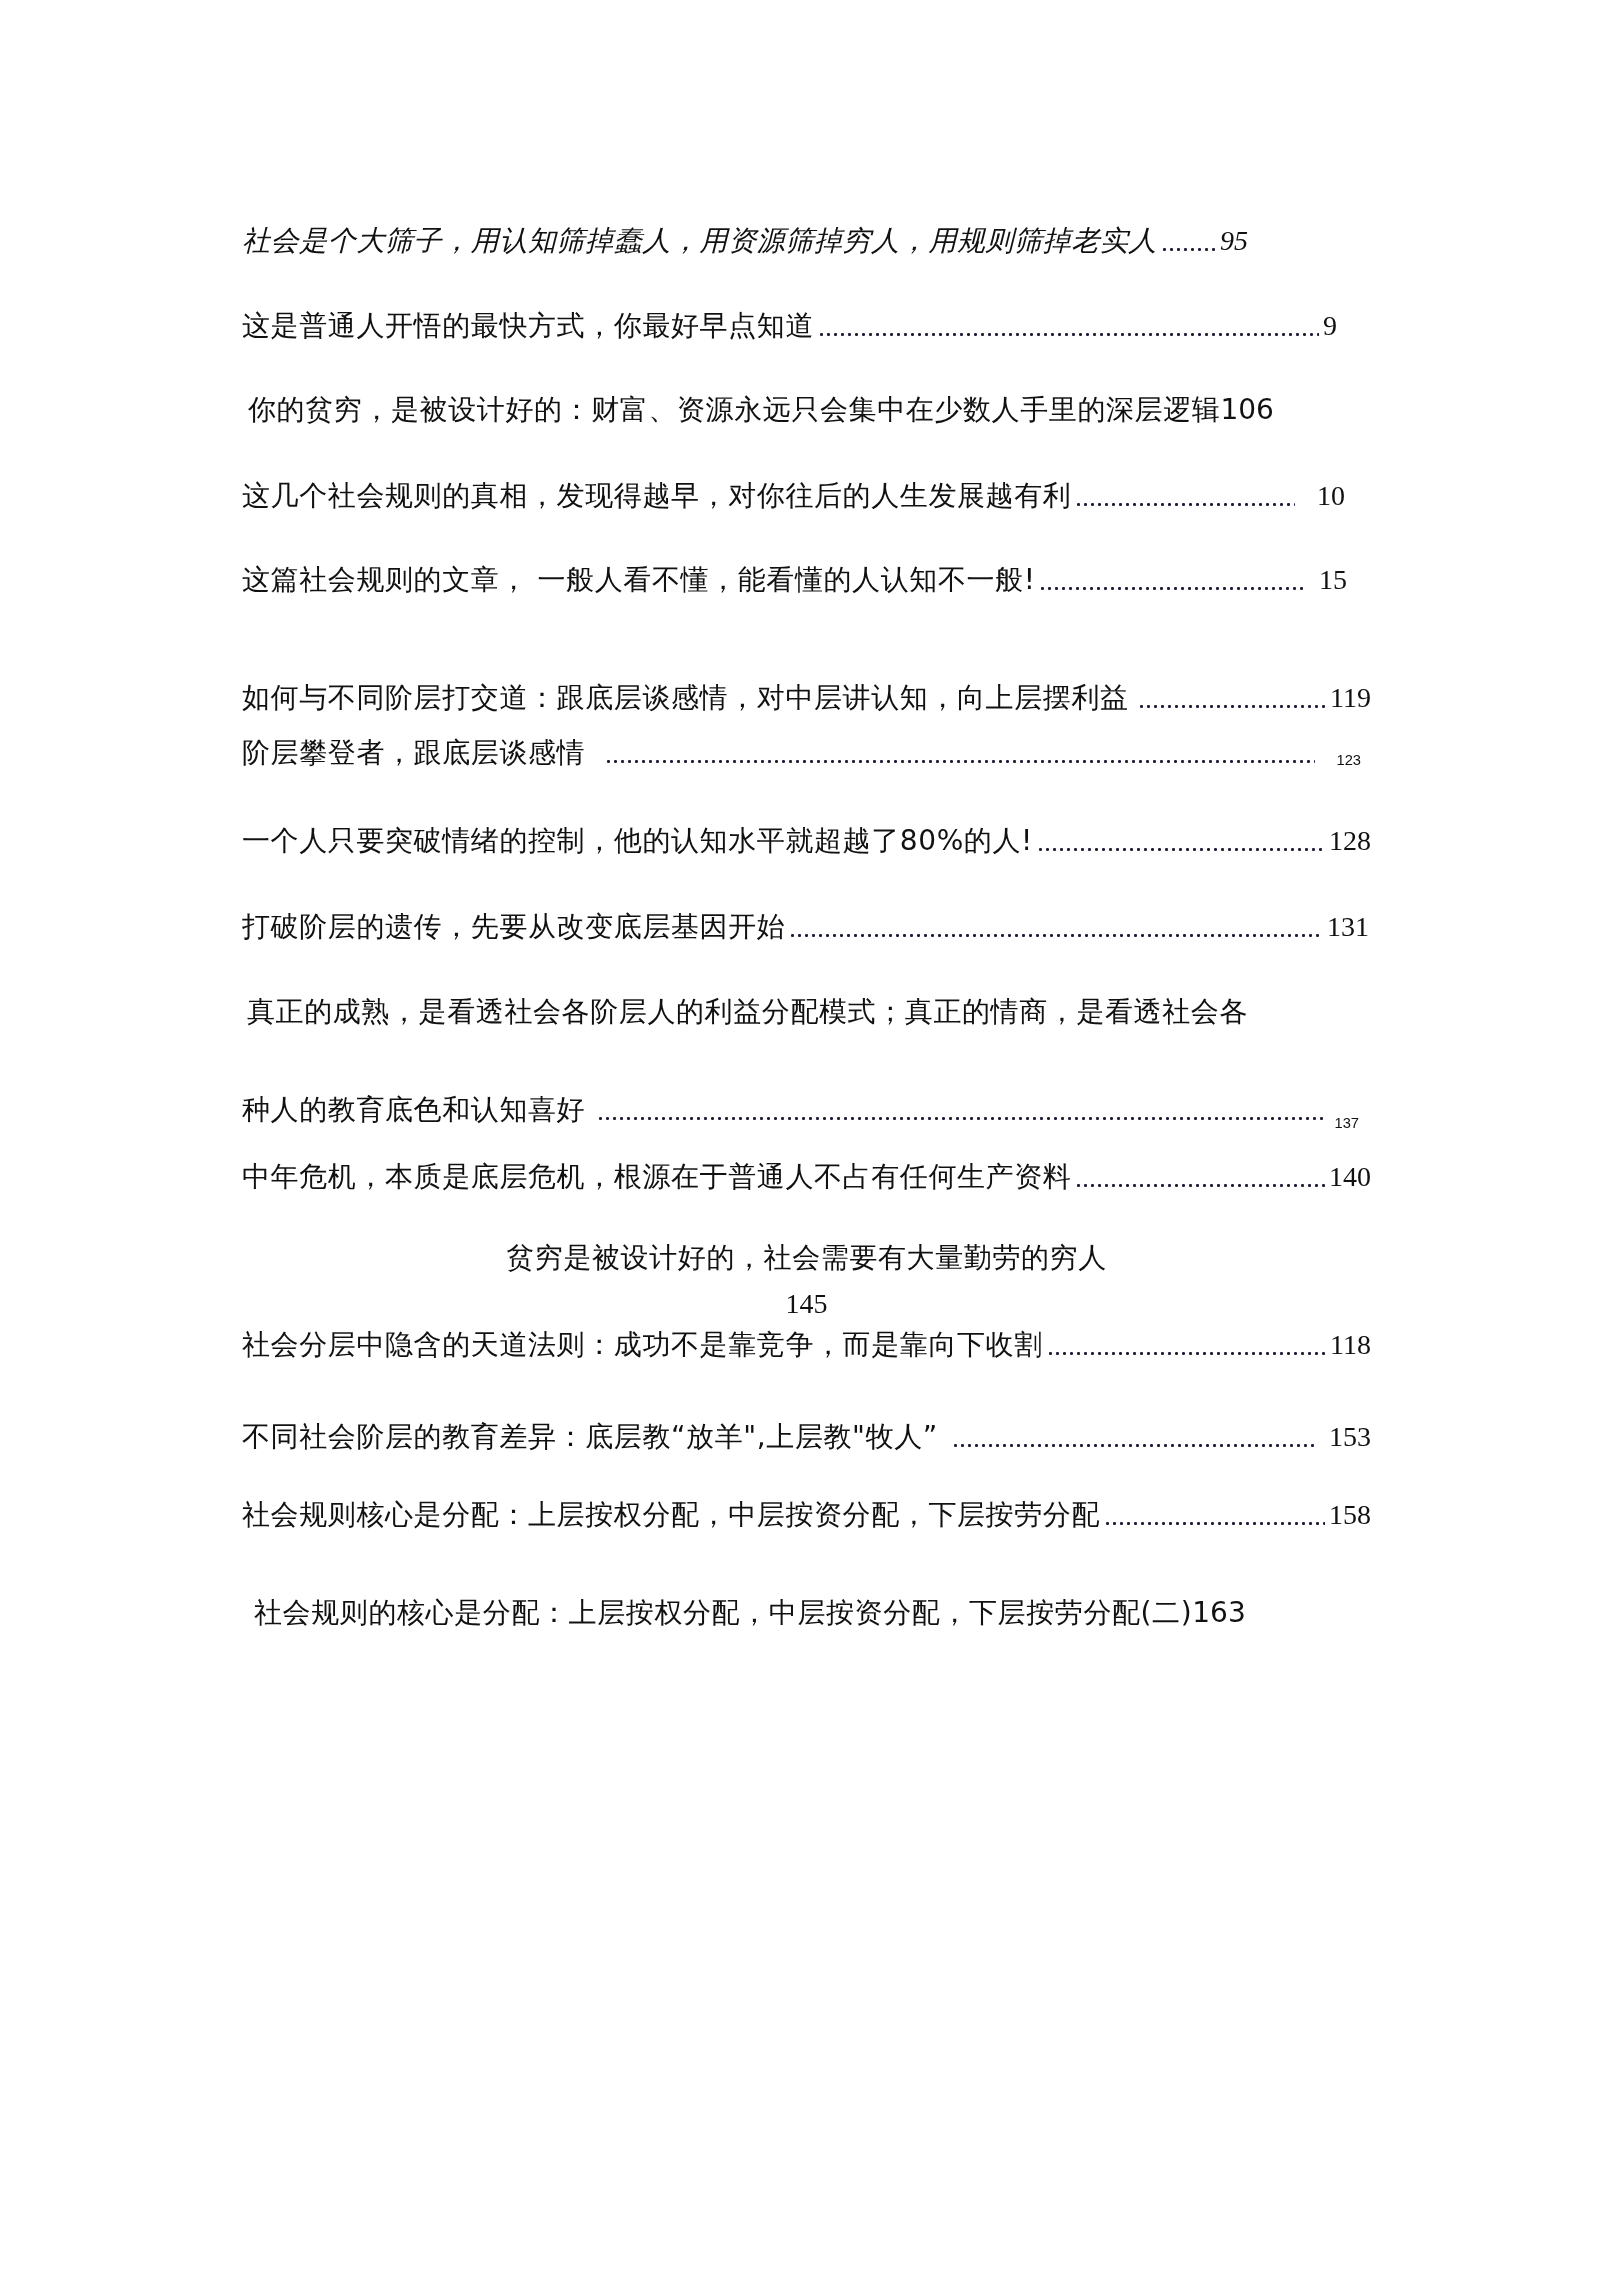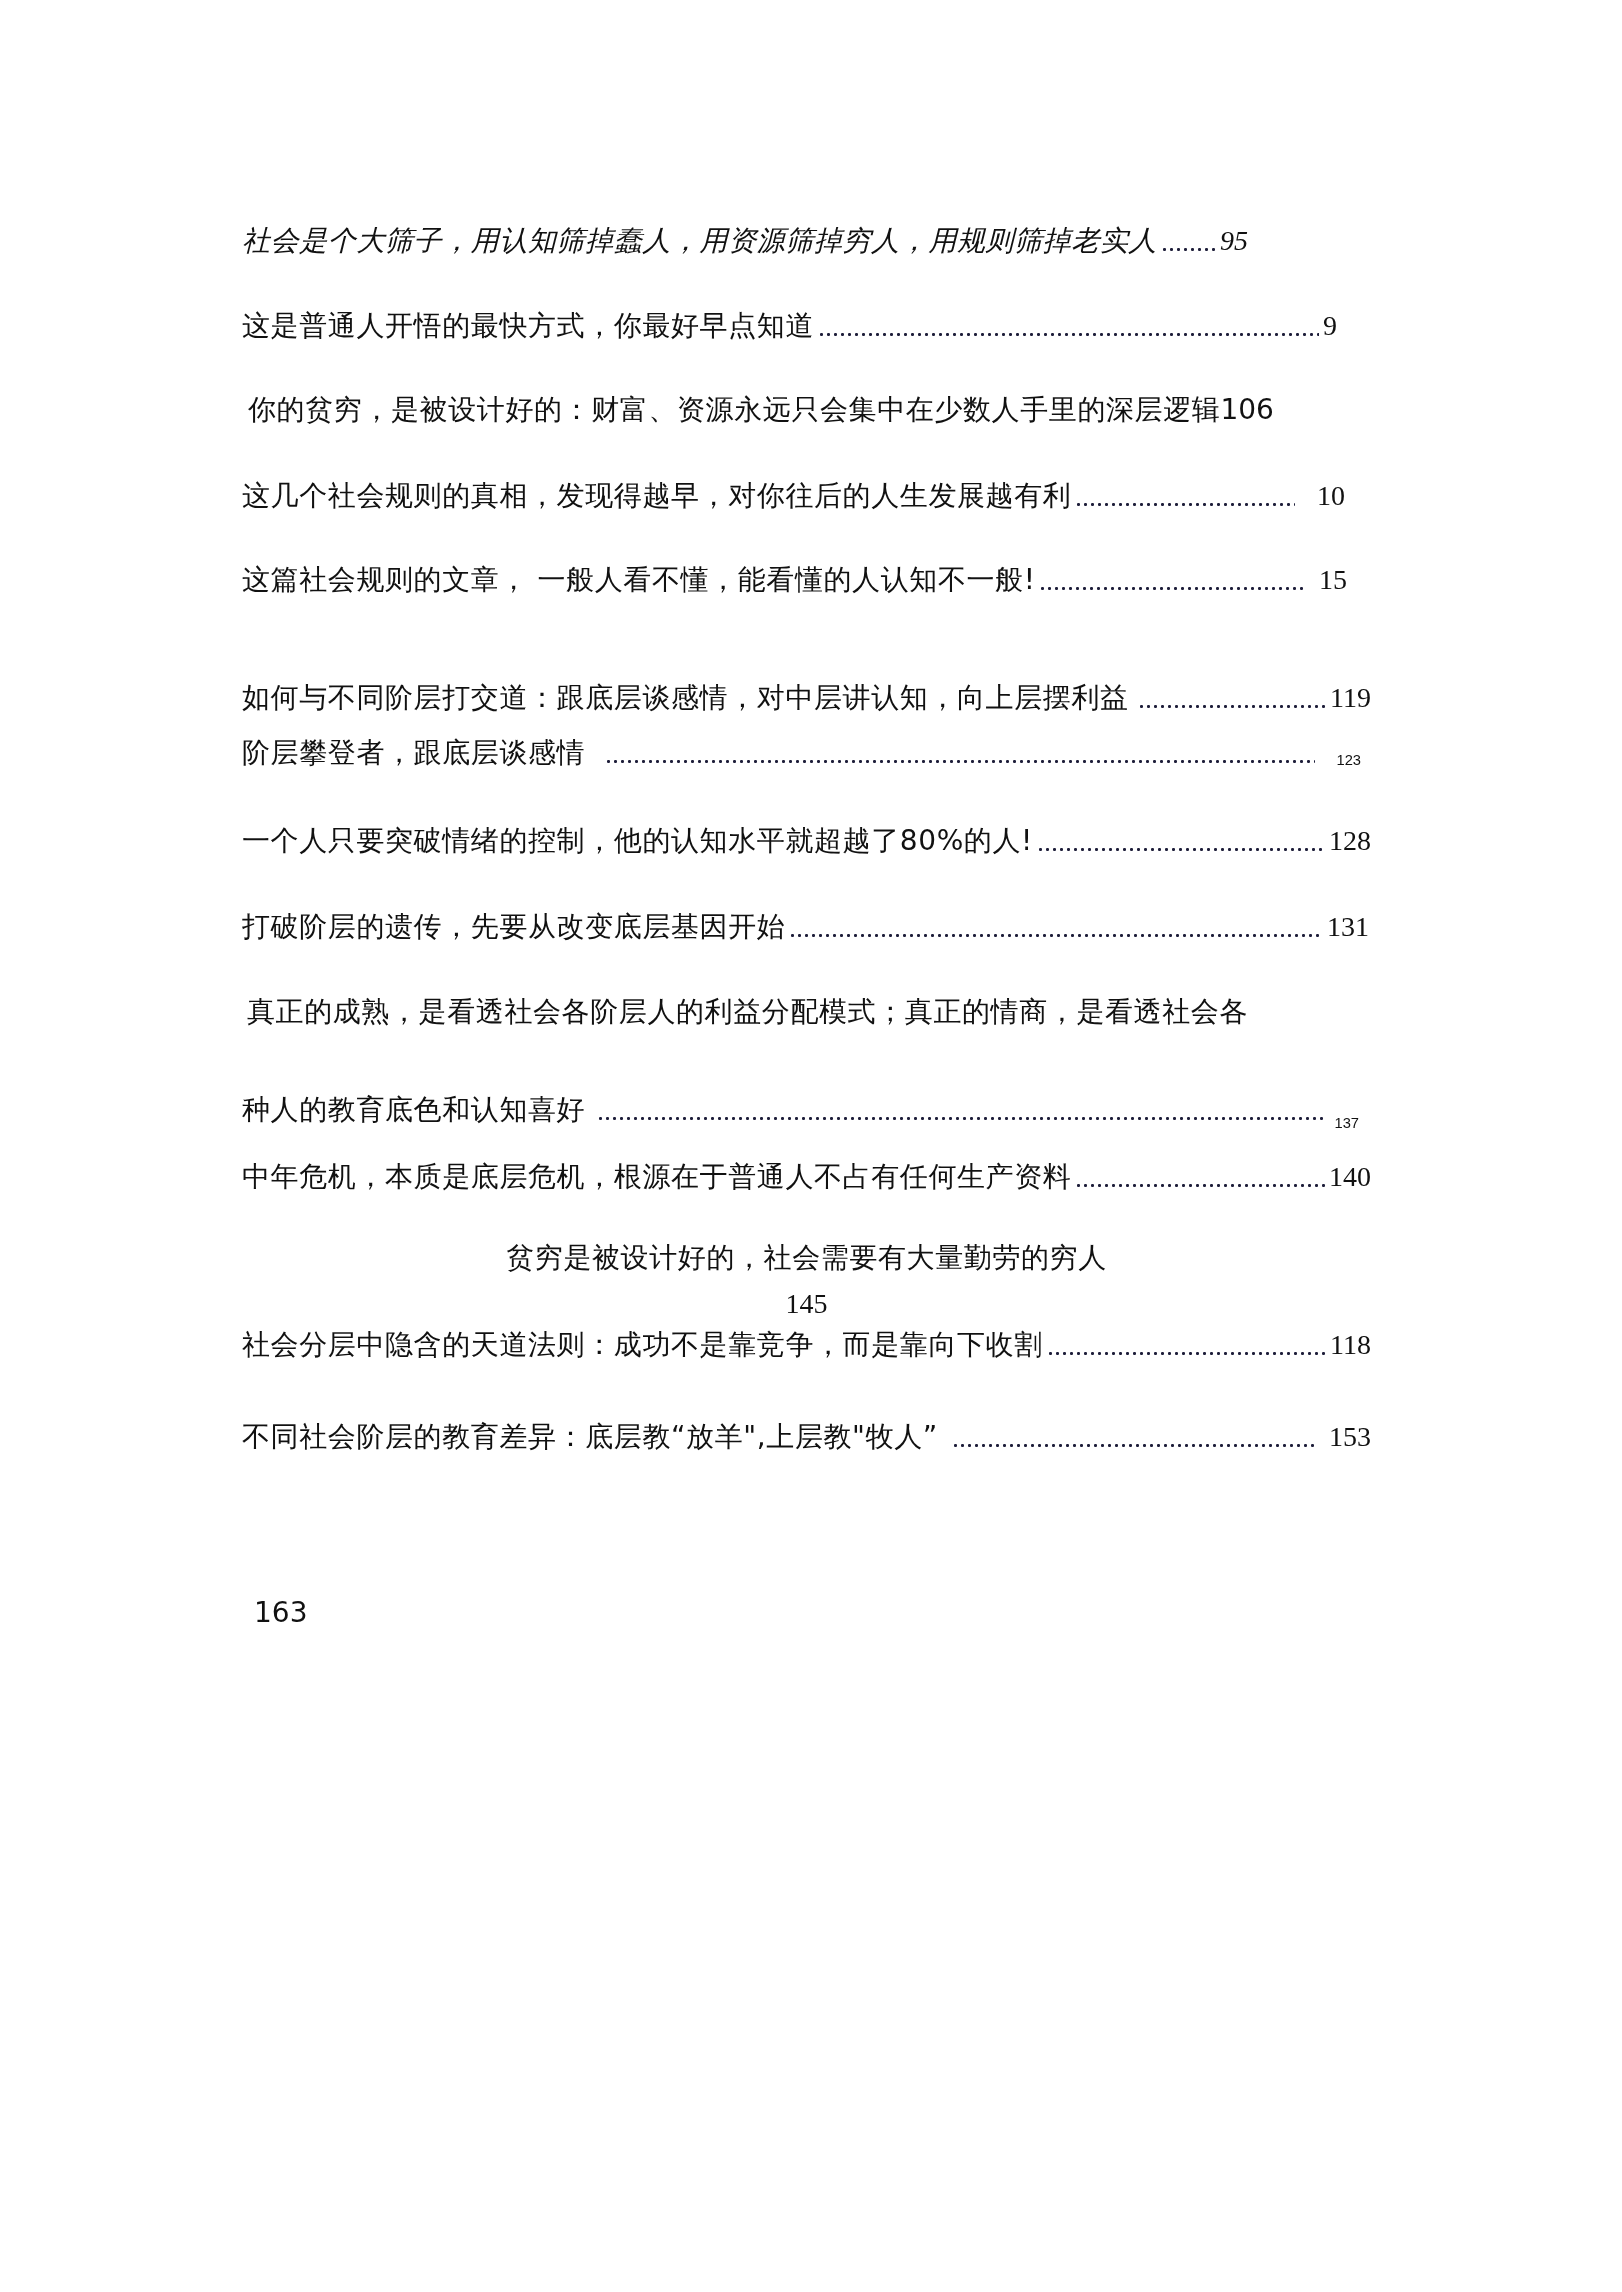--- a/index.html
+++ b/index.html
@@ -154,20 +154,26 @@
     <span class="toc-leader"></span>
     <span class="toc-page">118</span>
   </a>
 
   <a class="toc-line" style="left:242px; top:1415px; width:1129px;">
     <span class="toc-title">不同社会阶层的教育差异：底层教“放羊",上层教"牧人”</span>
     <span class="toc-leader" style="margin-left:13.7px; margin-right:13.7px;"></span>
     <span class="toc-page">153</span>
   </a>
 
+  <a class="toc-line" style="left:242px; top:1493px; width:1129px;">
+    <span class="toc-title">社会规则核心是分配：上层按权分配，中层按资分配，下层按劳分配</span>
+    <span class="toc-leader"></span>
+    <span class="toc-page">158</span>
+  </a>
 
   <a class="toc-line" style="left:254px; top:1591px; width:1137px;">
+    <span class="toc-title">社会规则的核心是分配：上层按权分配，中层按资分配，下层按劳分配(二)</span>
 
     <span class="toc-page sans">163</span>
   </a>
 
 </div>
 
 
 </body></html>

